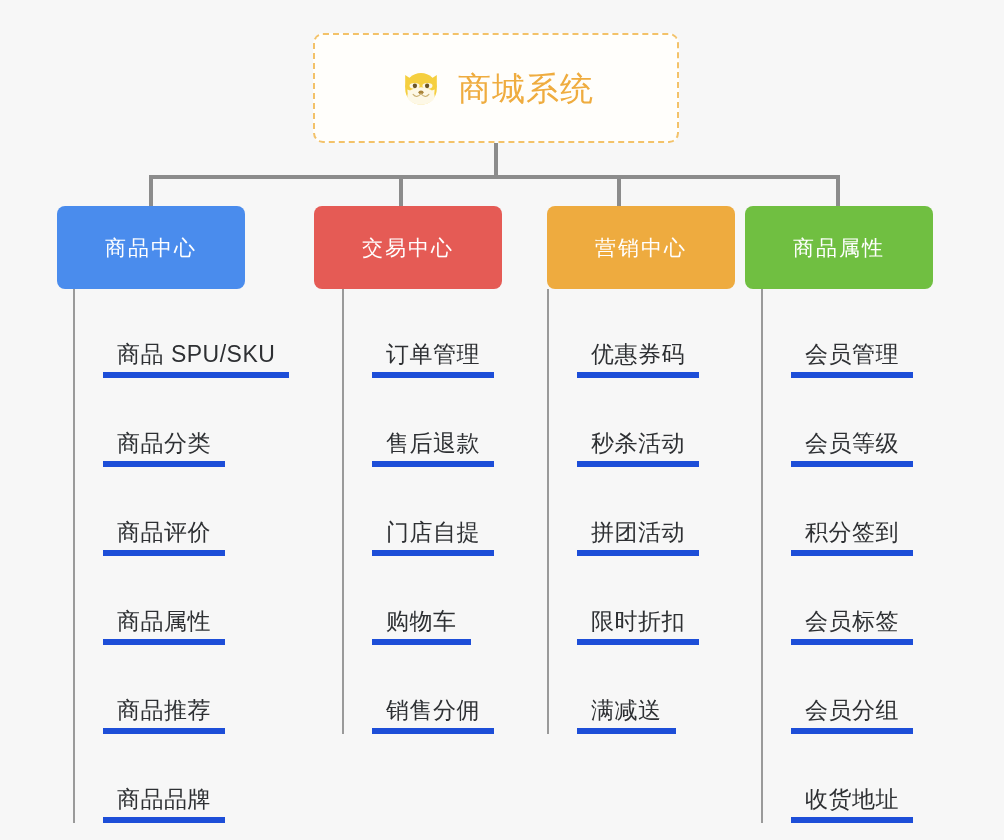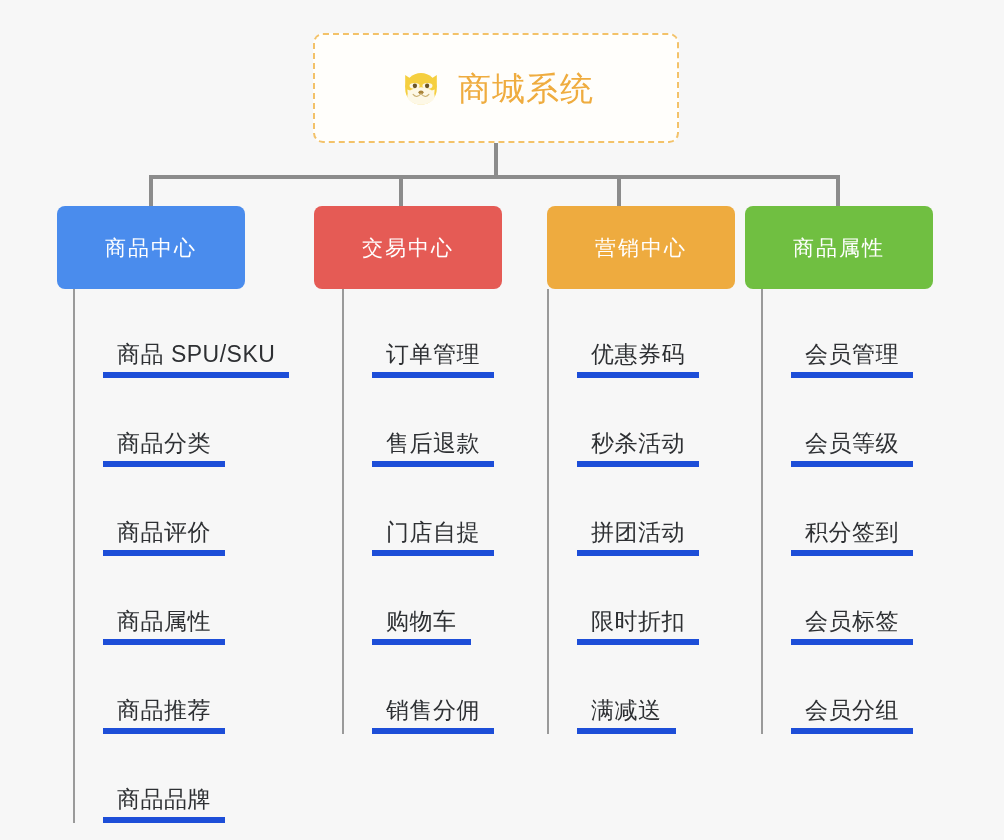--- a/index.html
+++ b/index.html
@@ -245,16 +245,19 @@
         </div>
       <div class="leaf">
           <span class="leaf-text">积分签到</span>
         </div>
       <div class="leaf">
           <span class="leaf-text">会员标签</span>
         </div>
       <div class="leaf">
           <span class="leaf-text">会员分组</span>
         </div>
+      <div class="leaf">
+          <span class="leaf-text">收货地址</span>
+        </div>
     </div>
   </div>
 
 </div>
 
 </body></html>

